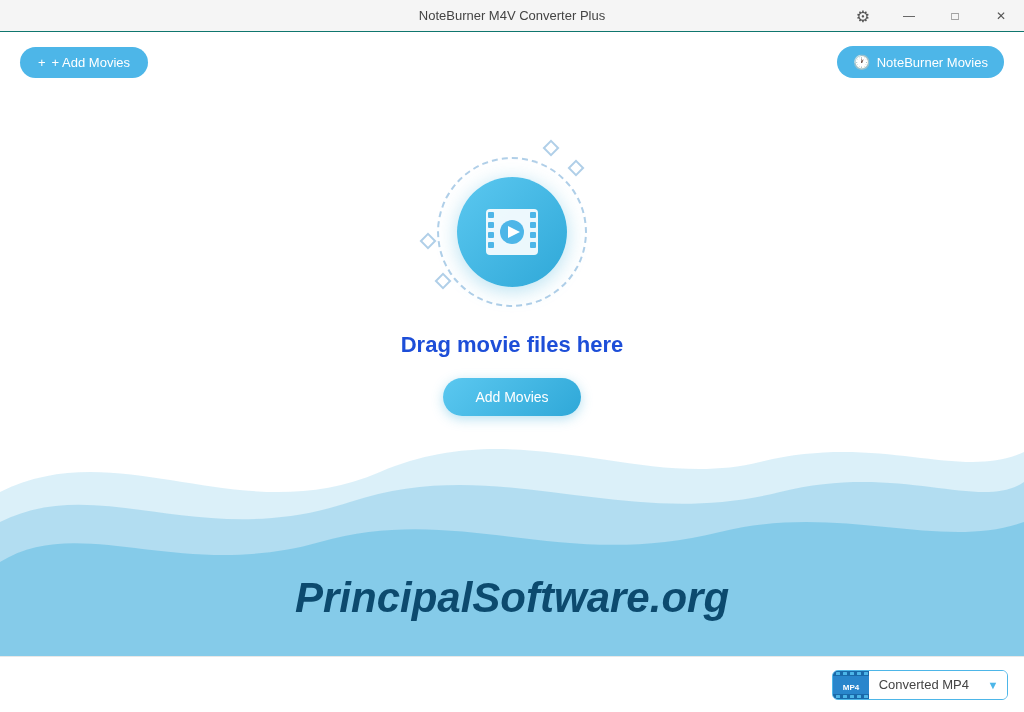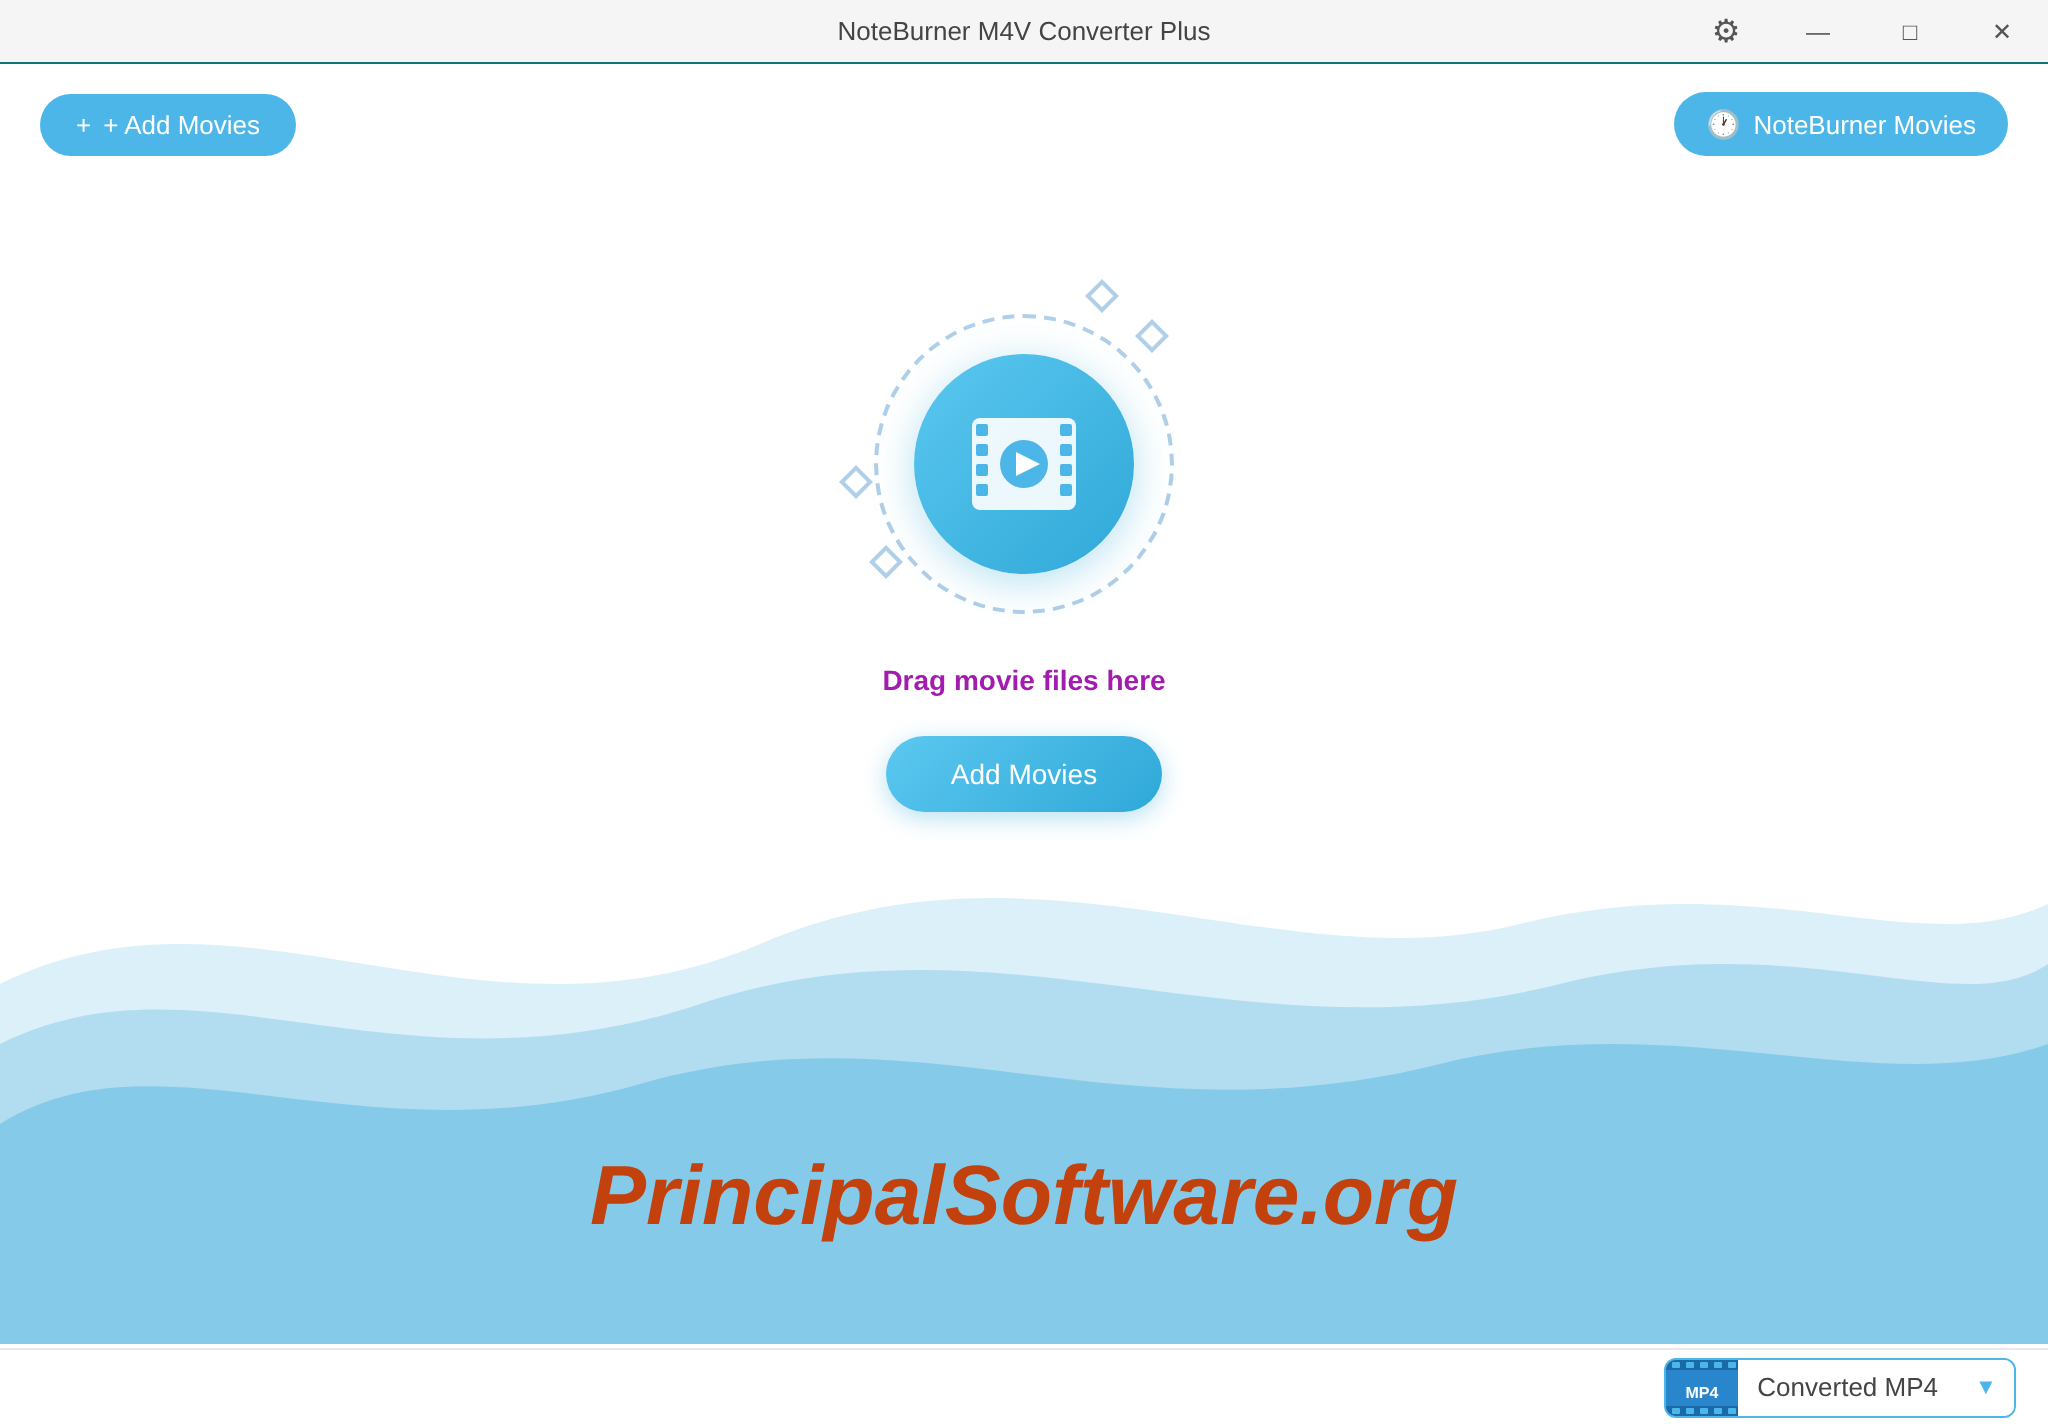--- a/index.html
+++ b/index.html
@@ -164,23 +164,23 @@
       background: linear-gradient(135deg, #5bc8f0 0%, #2fa8d8 100%);
       display: flex;
       align-items: center;
       justify-content: center;
       position: relative;
       z-index: 1;
       box-shadow: 0 4px 20px rgba(75, 180, 220, 0.4);
     }
 
     .drag-text {
-      font-size: 14px;
+      font-size: 22px;
       font-weight: 600;
-      color: #a21caf;
+      color: #1d4ed8;
       margin-bottom: 20px;
     }
 
     .add-movies-center-btn {
       background: linear-gradient(135deg, #5bc8f0 0%, #2fa8d8 100%);
       color: #fff;
       border: none;
       border-radius: 25px;
       padding: 11px 32px;
       font-size: 14px;
@@ -200,33 +200,33 @@
     }
 
     
     .watermark {
       position: absolute;
       bottom: 90px;
       left: 50%;
       transform: translateX(-50%);
       font-size: 42px;
       font-weight: 900;
-      color: #c2410c;
+      color: #0c4a6e;
       z-index: 3;
       white-space: nowrap;
       font-style: italic;
     }
 
     
     .bottom-bar {
       position: absolute;
       bottom: 0;
       left: 0;
       width: 1024px;
-      height: 38px;
+      height: 56px;
       background: #fff;
       border-top: 1px solid #e8e8e8;
       display: flex;
       align-items: center;
       justify-content: flex-end;
       padding-right: 16px;
       z-index: 10;
     }
 
     .format-selector {

